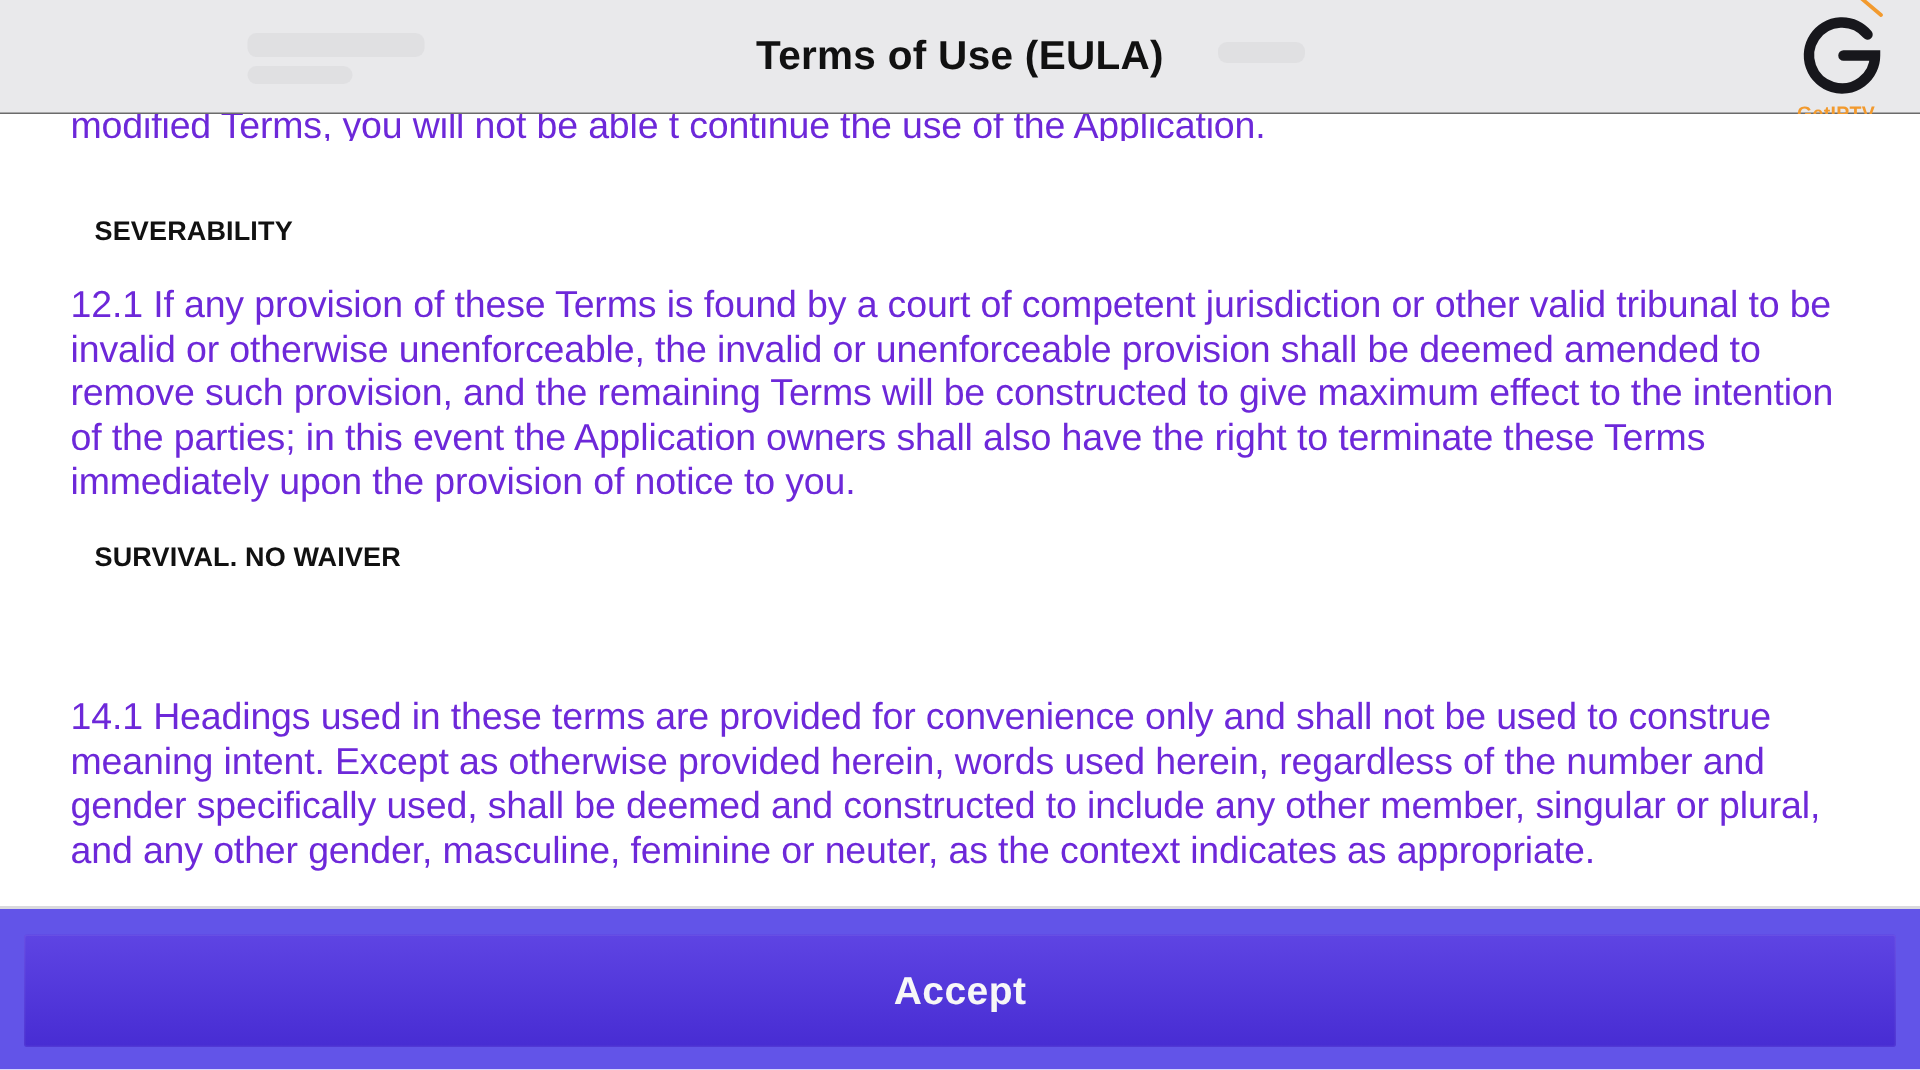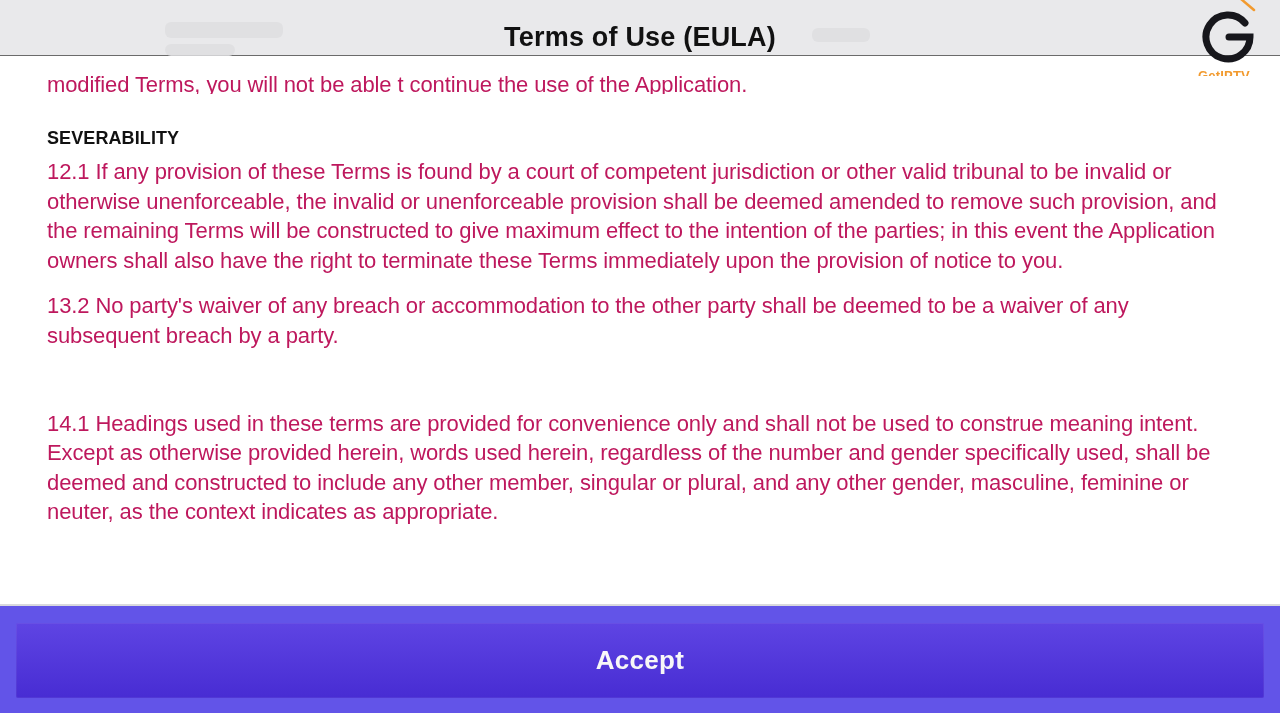--- a/index.html
+++ b/index.html
@@ -22,21 +22,21 @@
     background: #ffffff;
     overflow: hidden;
   }
 
   
   .header {
     position: absolute;
     top: 0;
     left: 0;
     width: 1280px;
-    height: 56px;
+    height: 76px;
     background: #e9e9eb;
     border-bottom: 1px solid #6b6b6b;
     box-sizing: border-box;
   }
 
   
   .notch-bar {
     position: absolute;
     top: -10px;
     left: 348px;
@@ -119,36 +119,36 @@
     left: 0;
     width: 1280px;
     height: 530px;
     background: #ffffff;
     overflow: hidden;
   }
   .doc-inner {
     padding: 0 48px 0 47px;
   }
   .p {
-    font-size: 22px;
+    font-size: 25px;
     line-height: 29.6px;
-    color: #be185d;
+    color: #6d28d9;
     margin: 0;
     letter-spacing: -0.1px;
   }
   .clipped-top {
     margin-top: -6px;
     height: 24px;
     overflow: hidden;
   }
   .h {
     font-size: 18px;
     font-weight: bold;
     color: #111111;
-    margin: 0;
+    margin: 16px;
     letter-spacing: 0.1px;
   }
   .sp-29 { height: 29px; }
   .sp-34 { height: 34px; }
   .sp-8  { height: 8px; }
 
   
   .accept-bar {
     position: absolute;
     left: 0;
@@ -228,22 +228,22 @@
         <p class="p">modified Terms, you will not be able t continue the use of the Application.</p>
       </div>
 
       <div class="sp-34"></div>
 
       <h2 class="h">SEVERABILITY</h2>
       <div class="sp-8"></div>
       <p class="p">12.1 If any provision of these Terms is found by a court of competent jurisdiction or other valid tribunal to be invalid or otherwise unenforceable, the invalid or unenforceable provision shall be deemed amended to remove such provision, and the remaining Terms will be constructed to give maximum effect to the intention of the parties; in this event the Application owners shall also have the right to terminate these Terms immediately upon the provision of notice to you.</p>
 
       <div class="sp-8"></div>
+      <h2 class="h">SURVIVAL. NO WAIVER</h2>
       <div class="sp-8"></div>
-      <p class="p">13.2 No party's waiver of any breach or accommodation to the other party shall be deemed to be a waiver of any subsequent breach by a party.</p>
 
       <div class="sp-29"></div>
       <div class="sp-29"></div>
       <p class="p">14.1 Headings used in these terms are provided for convenience only and shall not be used to construe meaning intent. Except as otherwise provided herein, words used herein, regardless of the number and gender specifically used, shall be deemed and constructed to include any other member, singular or plural, and any other gender, masculine, feminine or neuter, as the context indicates as appropriate.</p>
 
     </div>
   </div>
 
   <div class="bar-sep"></div>
 

